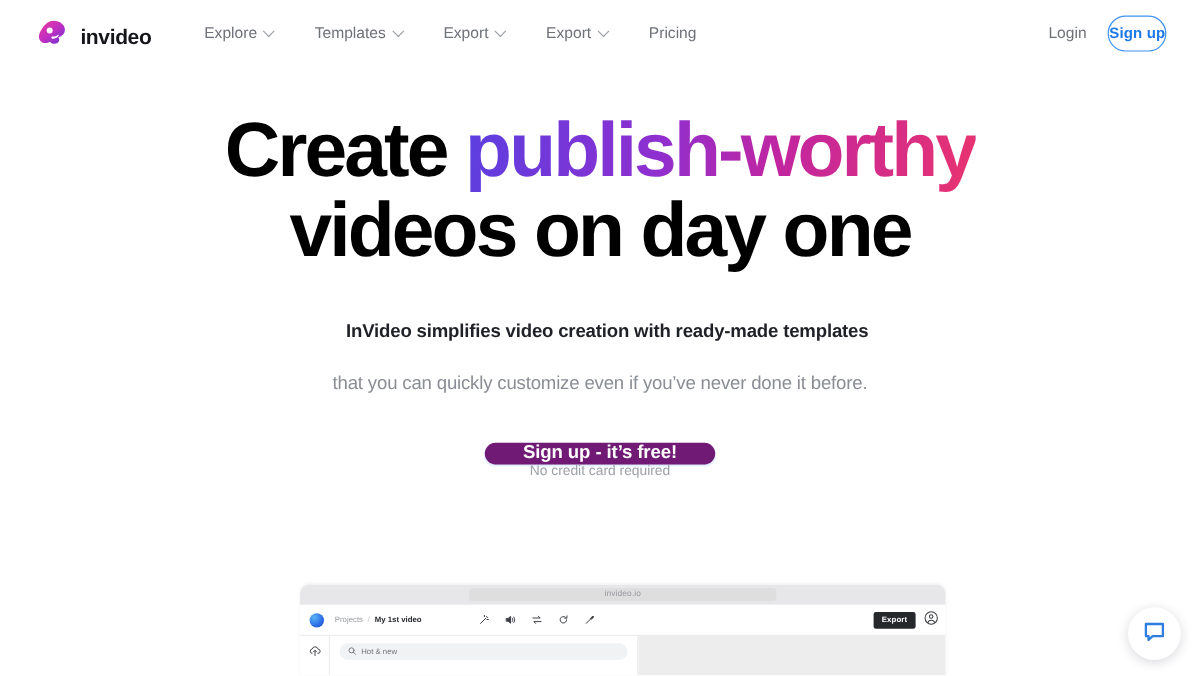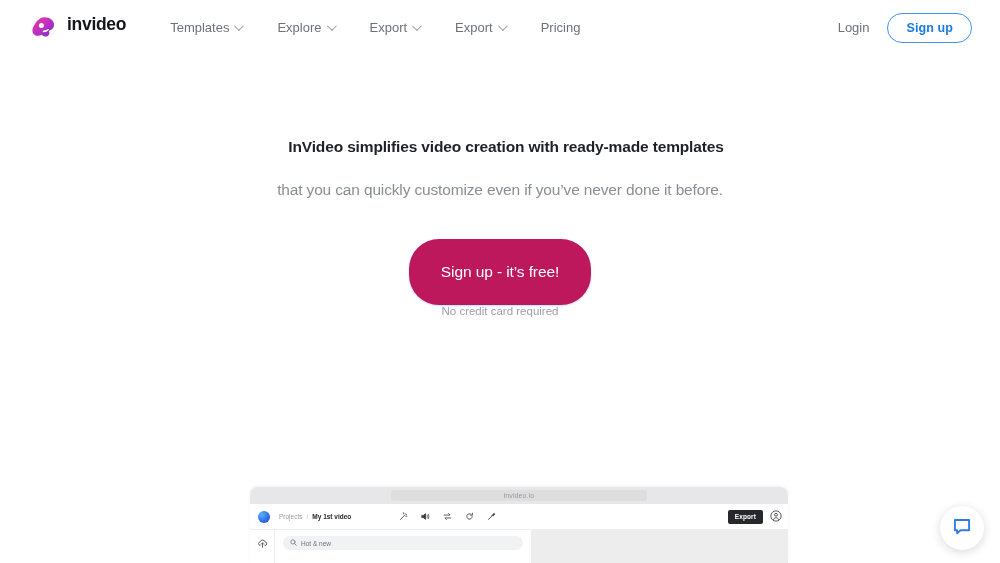--- a/index.html
+++ b/index.html
@@ -15,21 +15,21 @@
 
   
   .nav {
     height: 55px;
     display: flex;
     align-items: center;
     padding: 0 28px 0 30px;
   }
   .brand {
     display: flex;
-    align-items: flex-start;
+    align-items: flex-end;
     gap: 9px;
     margin-right: 26px;
     cursor: pointer;
   }
   .brand-mark {
     width: 28px; height: 28px;
     position: relative;
   }
   .brand-name {
     font-size: 17.5px;
@@ -70,21 +70,21 @@
     color: #6e7178;
     cursor: pointer;
     padding-left: 32px;
   }
   .signup-btn {
     font-size: 12.5px;
     font-weight: bold;
     color: #1b7ae8;
     border: 1.4px solid #3e93f0;
     border-radius: 20px;
-    padding: 7px 18px;
+    padding: 7px 0;
     background: #fff;
     cursor: pointer;
     letter-spacing: 0.1px;
   }
 
   
   .hero { text-align: center; padding-top: 38px; }
   .headline {
     font-size: 64px;
     line-height: 64px;
@@ -106,27 +106,27 @@
     margin-top: 42px;
     font-size: 15.5px;
     line-height: 23px;
   }
   .sub-l1 { font-weight: bold; color: #1f2127; letter-spacing: -0.15px; padding-left: 12px; }
   .sub-l2 { color: #8a8d94; letter-spacing: -0.15px; margin-top: 20px; }
 
   .cta-wrap { margin-top: 38px; }
   .cta {
     display: inline-block;
-    background: #be185d;
+    background: #701a75;
     color: #ffffff;
     font-size: 15.5px;
-    font-weight: normal;
+    font-weight: bold;
     border: none;
     border-radius: 30px;
-    padding: 24px 32px;
+    padding: 0 32px;
     cursor: pointer;
     letter-spacing: -0.1px;
     box-shadow: 0 1px 2px rgba(26,115,240,0.25);
   }
   .cta-note {
     font-size: 11.5px;
     color: #9da0a7;
   }
 
   
@@ -272,25 +272,25 @@
         <path d="M14.5 3.2c5.6 0 9.6 3.3 9.6 7.6 0 3.1-2.2 5.3-5.4 6.3 1.1 1.5 1 3.4-.6 4.6-2 1.5-5.1.9-6.3-1-2.6 1.6-6 1.6-7.9-.4-2.3-2.4-1.6-6.4.6-9.6C6.9 6.6 10.3 3.2 14.5 3.2z" fill="url(#lg)"></path>
         <circle cx="11.4" cy="11.4" r="2.5" fill="#ffffff"></circle>
         <path d="M13.6 16.4c1.9 0 3.5-.5 4.7-1.3.4-.3.9.2.6.6-1 1.5-3 2.5-5.3 2.5-.9 0-1.3-1.8 0-1.8z" fill="#ffffff"></path>
       </svg>
     </span>
     <span class="brand-name">invideo</span>
   </div>
 
   <div class="nav-links">
     <div class="nav-item">
+      <span>Explore</span>
+      <i class="chev"></i>
+    </div>
+    <div class="nav-item">
       <span>Templates</span>
-      <i class="chev"></i>
-    </div>
-    <div class="nav-item">
-      <span>Explore</span>
       <i class="chev"></i>
     </div>
     <div class="nav-item">
       <span>Export</span>
       <i class="chev"></i>
     </div>
     <div class="nav-item">
       <span>Export</span>
       <i class="chev"></i>
     </div>
@@ -300,20 +300,24 @@
   </div>
 
   <div class="nav-right">
     <span class="login-link">Login</span>
     <button class="signup-btn">Sign up</button>
   </div>
 </div>
 
 <div class="hero">
 
+  <h1 class="headline">
+    <span><span>Create </span><span class="grad">publish-worthy</span></span>
+    <div class="headline-l2">videos on day one</div>
+  </h1>
 
   <div class="sub">
     <div class="sub-l1">InVideo simplifies video creation with ready-made templates</div>
     <div class="sub-l2">that you can quickly customize even if you’ve never done it before.</div>
   </div>
 
   <div class="cta-wrap">
     <button class="cta">Sign up - it’s free!</button>
     <div class="cta-note">No credit card required</div>
   </div>

